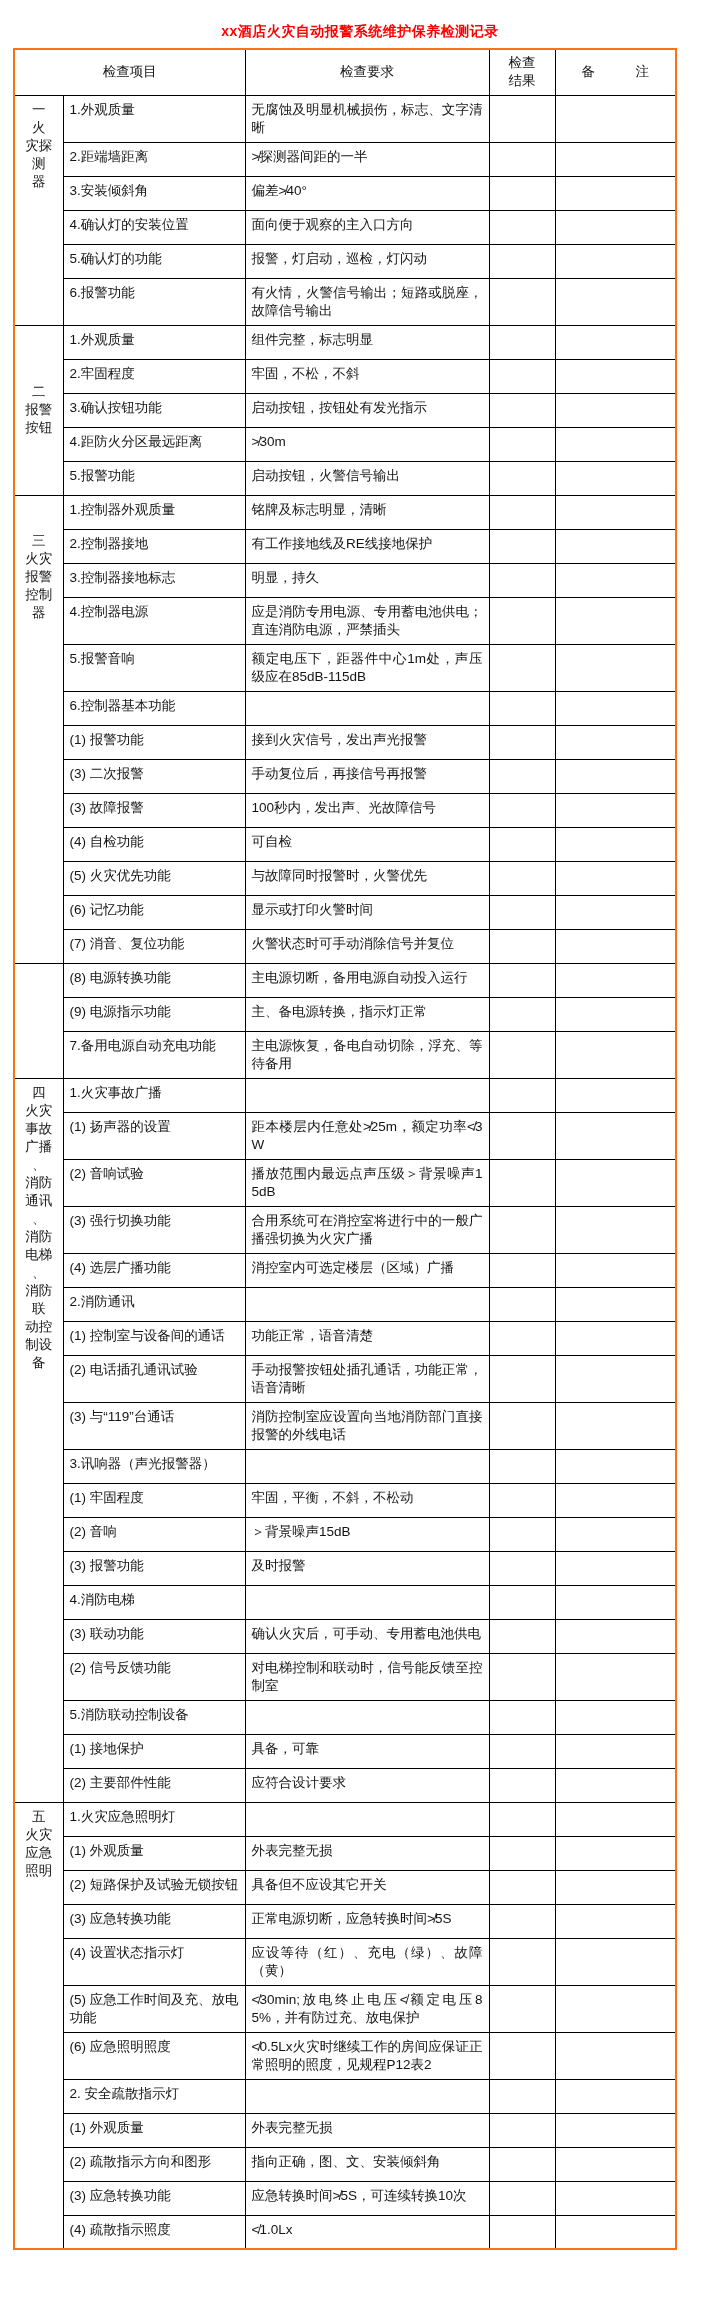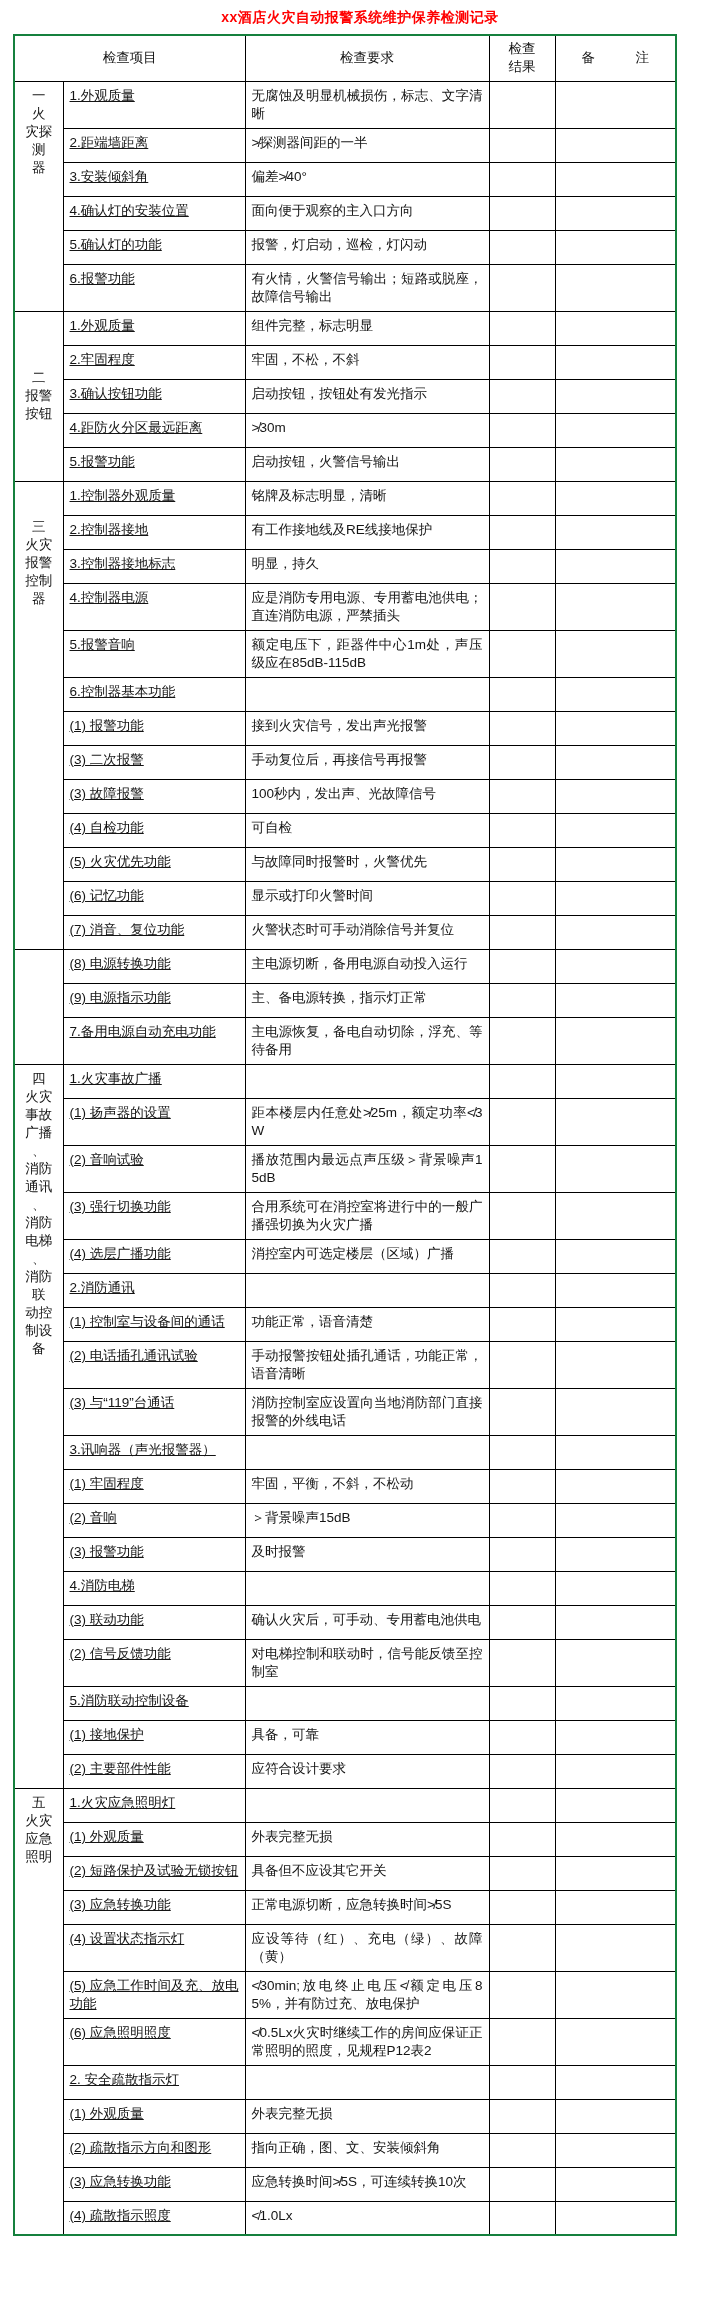--- a/index.html
+++ b/index.html
@@ -2,35 +2,35 @@
 <html><head>
 <meta charset="utf-8">
 <style>
   * { box-sizing: border-box; margin: 0; padding: 0; }
   html, body { background: #ffffff; }
   body {
     width: 720px;
     font-family: "Liberation Sans", sans-serif;
     color: #141414;
   }
-  .page { width: 720px; padding-top: 9px; }
+  .page { width: 720px; padding-top: 23px; }
   .doc-title {
     text-align: center;
     color: #ff0000;
     font-weight: bold;
     font-size: 14px;
     padding-bottom: 7px;
     letter-spacing: 0.5px;
   }
   table.insp {
     border-collapse: collapse;
     table-layout: fixed;
     margin-left: 13px;
     width: 662px;
-    border: 2px solid #15803d;
+    border: 2px solid #f97316;
   }
   table.insp th, table.insp td {
     border: 1px solid #000;
     font-size: 13.5px;
     line-height: 18px;
     font-weight: normal;
     vertical-align: top;
     padding: 5px 6px;
     height: 34px;
     overflow: hidden;
@@ -45,21 +45,21 @@
   }
   td.cat {
     text-align: center;
     white-space: pre-line;
     padding: 3px 1px;
     line-height: 23px;
   }
   td.cat.v-top { vertical-align: top; }
   td.cat.v-mid { vertical-align: middle; }
   td.cat.v-pad { vertical-align: top; padding-top: 36px; }
-  td.item { text-align: justify; text-decoration: underline; }
+  td.item { text-align: justify; }
   td.req  { text-align: justify; }
   td.result, td.remark { }
 </style>
 </head>
 <body>
 
 <div class="page">
 
   <div class="doc-title">xx酒店火灾自动报警系统维护保养检测记录</div>
 

